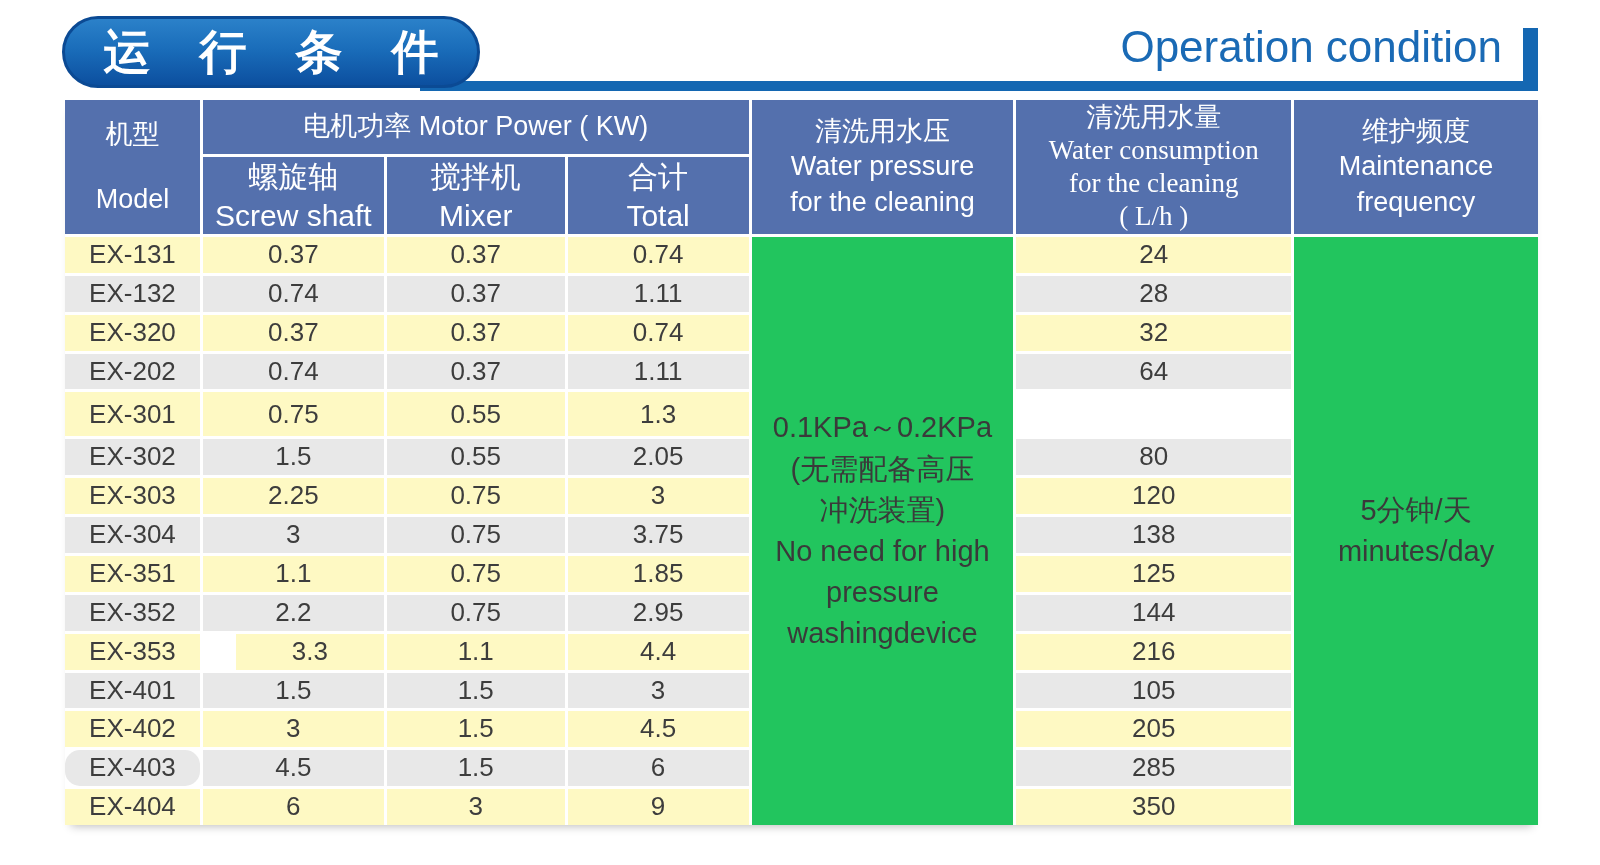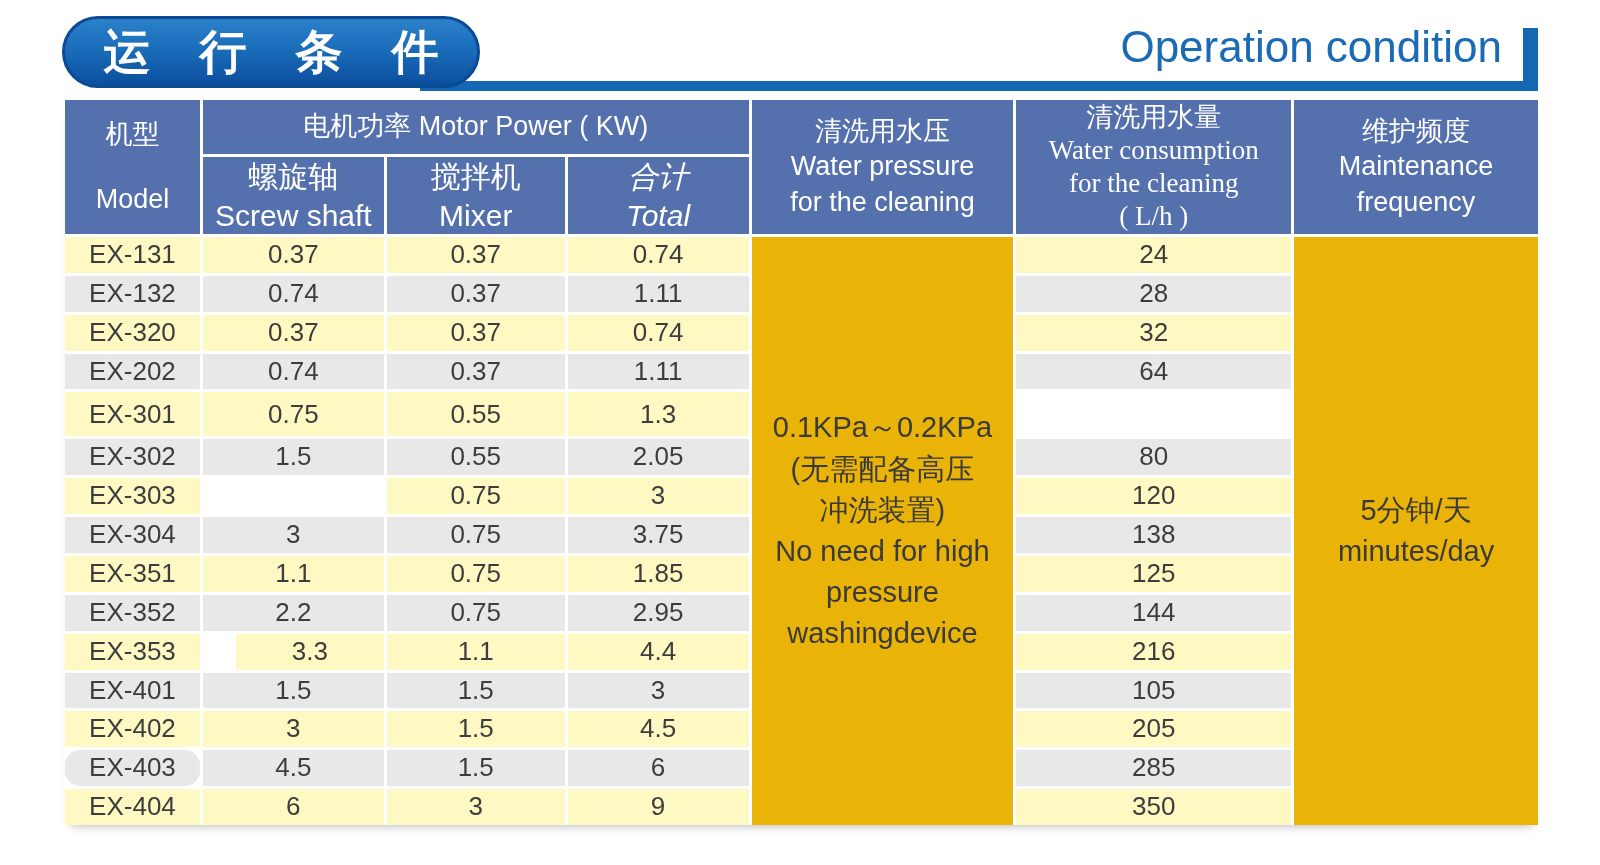--- a/index.html
+++ b/index.html
@@ -48,31 +48,31 @@
   .cell {
     display:flex; flex-direction:column; align-items:center; justify-content:center;
     text-align:center; line-height:1.3; overflow:hidden;
   }
   .hdr { background:#5470ad; color:#ffffff; font-size:27px; }
   .hdr .sub { font-size:30px; }
   .hdr-model { grid-column:1; grid-row:1 / 3; gap:30px; }
   .hdr-motor { grid-column:2 / 5; grid-row:1; }
   .hdr-screw { grid-column:2; grid-row:2; }
   .hdr-mixer { grid-column:3; grid-row:2; }
-  .hdr-total { grid-column:4; grid-row:2;font-style:italic; }
+  .hdr-total { grid-column:4; grid-row:2; }
   .hdr-pressure    { grid-column:5; grid-row:1 / 3; }
   .hdr-consumption { grid-column:6; grid-row:1 / 3; line-height:1.22;font-family:Liberation Serif, serif; }
   .hdr-maintenance { grid-column:7; grid-row:1 / 3; }
 
   .data-cell { color:#3d3d3d; font-size:26px; }
   .row-dark  { background:#fef9c3; }
   .row-light { background:#e8e8e8; }
 
   .merged {
-    background:#eab308; color:#3a3a3a; font-size:29px; line-height:1.42;
+    background:#22c55e; color:#3a3a3a; font-size:29px; line-height:1.42;
   }
   .merged-pressure    { grid-column:5; grid-row:3 / 18; }
   .merged-maintenance { grid-column:7; grid-row:3 / 18; }
 </style>
 </head>
 <body>
 
 <div class="title-line"></div>
 <div class="title-vbar"></div>
 <div class="title-pill">
@@ -163,20 +163,21 @@
     <div class="cell data-cell row-dark" style="grid-area: 7 / 2;">0.75</div>
     <div class="cell data-cell row-dark" style="grid-area: 7 / 3;">0.55</div>
     <div class="cell data-cell row-dark" style="grid-area: 7 / 4;">1.3</div>
     <div class="cell data-cell row-dark" style="grid-area: 7 / 6; margin-top: 44px;">40</div>
     <div class="cell data-cell row-light" style="grid-area: 8 / 1;">EX-302</div>
     <div class="cell data-cell row-light" style="grid-area: 8 / 2;">1.5</div>
     <div class="cell data-cell row-light" style="grid-area: 8 / 3;">0.55</div>
     <div class="cell data-cell row-light" style="grid-area: 8 / 4;">2.05</div>
     <div class="cell data-cell row-light" style="grid-area: 8 / 6;">80</div>
     <div class="cell data-cell row-dark" style="grid-area: 9 / 1;">EX-303</div>
+    <div class="cell data-cell row-dark" style="grid-area: 9 / 2;">2.25</div>
     <div class="cell data-cell row-dark" style="grid-area: 9 / 3;">0.75</div>
     <div class="cell data-cell row-dark" style="grid-area: 9 / 4;">3</div>
     <div class="cell data-cell row-dark" style="grid-area: 9 / 6;">120</div>
     <div class="cell data-cell row-light" style="grid-area: 10 / 1;">EX-304</div>
     <div class="cell data-cell row-light" style="grid-area: 10 / 2;">3</div>
     <div class="cell data-cell row-light" style="grid-area: 10 / 3;">0.75</div>
     <div class="cell data-cell row-light" style="grid-area: 10 / 4;">3.75</div>
     <div class="cell data-cell row-light" style="grid-area: 10 / 6;">138</div>
     <div class="cell data-cell row-dark" style="grid-area: 11 / 1;">EX-351</div>
     <div class="cell data-cell row-dark" style="grid-area: 11 / 2;">1.1</div>

